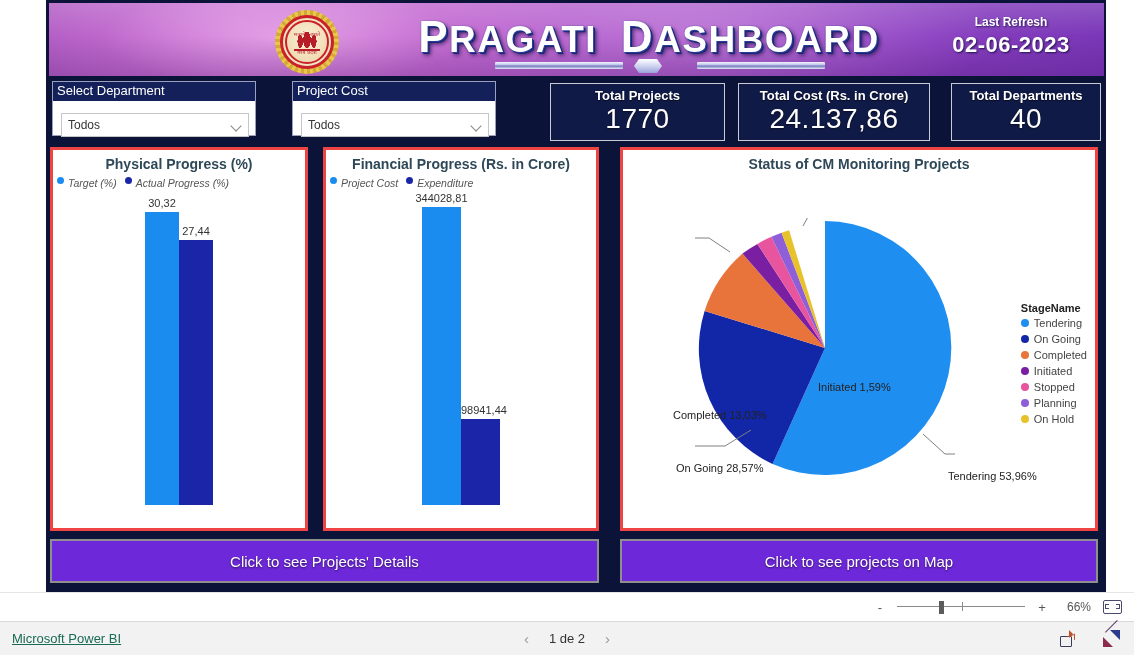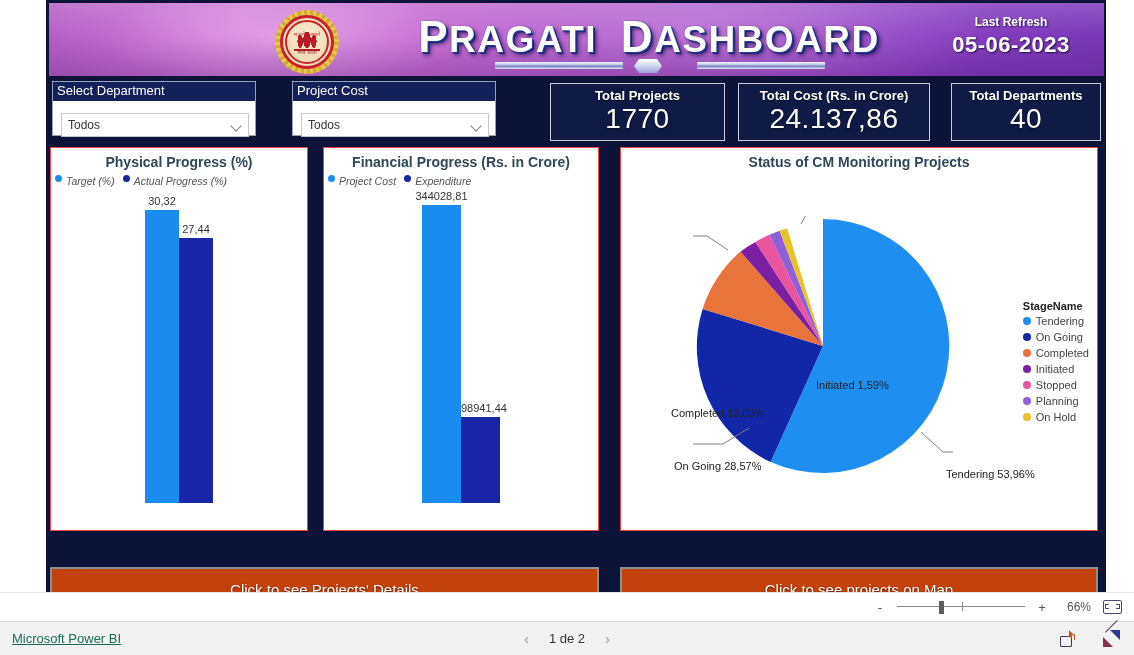--- a/index.html
+++ b/index.html
@@ -179,21 +179,21 @@
   .kpi-value {
     font-size: 28px; font-weight: normal; margin-top: 0px;
     letter-spacing: .5px;
     text-shadow: 0 1px 2px rgba(0,0,0,.5);
   }
 
   
   .panel {
     position: absolute; top: 147px;
     background: #ffffff;
-    border: 1px solid #ef4444;
+    border: 3px solid #ef4444;
   }
   #panel-physical  { left: 4px;   width: 258px; height: 384px; }
   #panel-financial { left: 277px; width: 276px; height: 384px; }
   #panel-pie       { left: 574px; width: 478px; height: 384px; }
 
   .panel-title {
     text-align: center;
     font-size: 14px; font-weight: bold; color: #2f4858;
     margin-top: 6px;
   }
@@ -231,28 +231,27 @@
     position: absolute; right: 8px; top: 130px;
     font-size: 11px; color: #444444;
   }
   #pie-legend .hd { font-weight: bold; color: #222222; margin-bottom: 3px; }
   #pie-legend .li { display: flex; align-items: center; gap: 5px; margin-bottom: 4px; }
   #pie-legend .sw { width: 8px; height: 8px; border-radius: 50%; flex: none; }
 
   
   .navbtn {
     position: absolute; top: 539px; height: 44px;
-    background: #c2410c;
+    background: #6d28d9;
     border: 2px solid #8f8f8f;
     color: #ffffff;
     display: flex; align-items: center; justify-content: center;
     font-size: 15px;
     text-shadow: 0 1px 2px rgba(0,0,0,.6);
     cursor: pointer;
-    margin-top: 28px;
   }
   #btn-details { left: 4px; width: 549px; }
   #btn-map     { left: 574px; width: 478px; }
 
   
   #statusbar {
     position: absolute; left: 0; top: 592px;
     width: 1134px; height: 29px;
     background: #ffffff;
     border-top: 1px solid #e6e6e6;
@@ -360,21 +359,21 @@
       </div>
 
       <div id="title-rule">
         <div class="bar-l"></div>
         <div class="knot"></div>
         <div class="bar-r"></div>
       </div>
 
       <div id="refresh-box">
         <div id="refresh-label">Last Refresh</div>
-        <div id="refresh-date">05-06-2023</div>
+        <div id="refresh-date">02-06-2023</div>
       </div>
     </div>
 
     <div class="slicer" id="slicer-dept">
       <div class="slicer-header">Select Department</div>
       <div class="slicer-body">
         <div class="slicer-dd">
           <span>Todos</span>
           <span class="chev"></span>
         </div>

